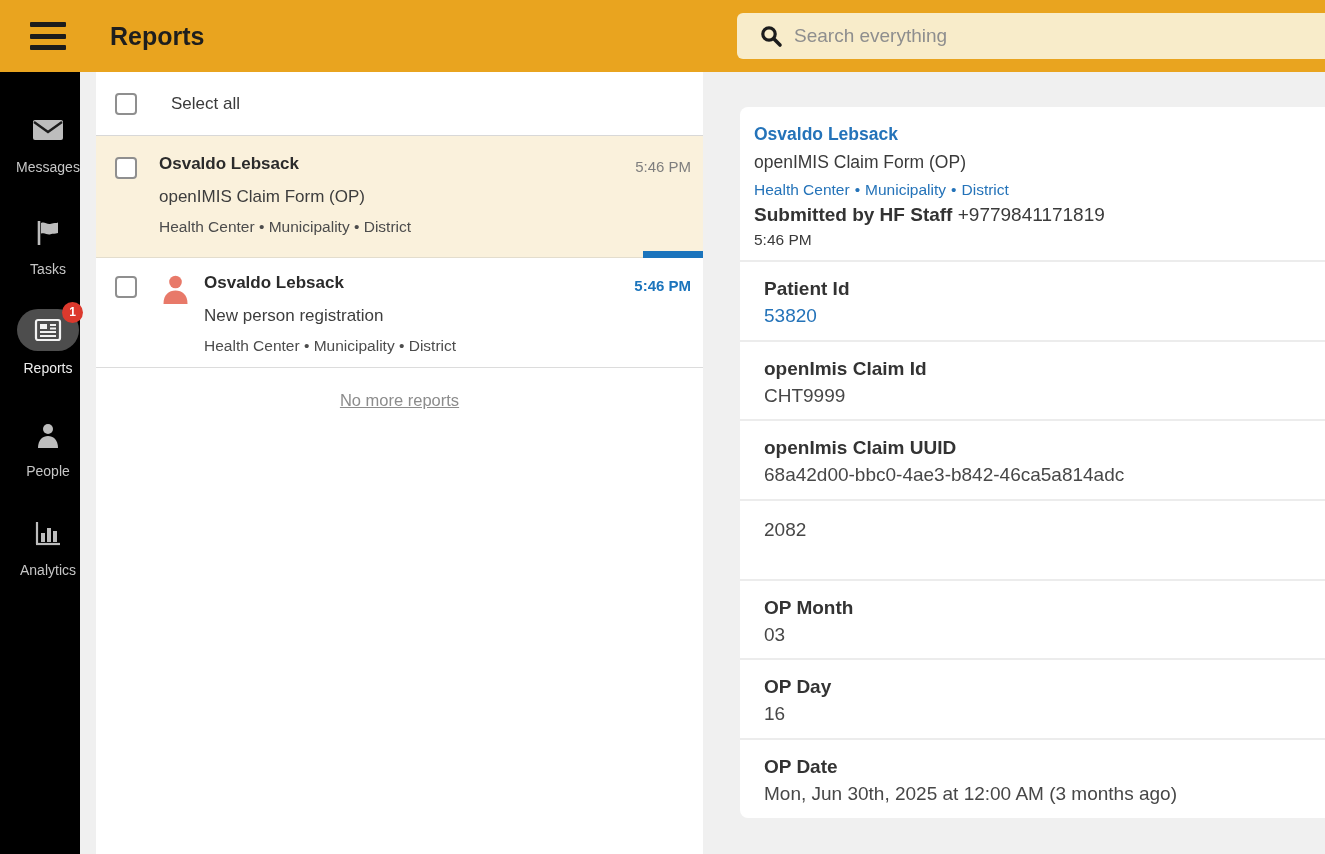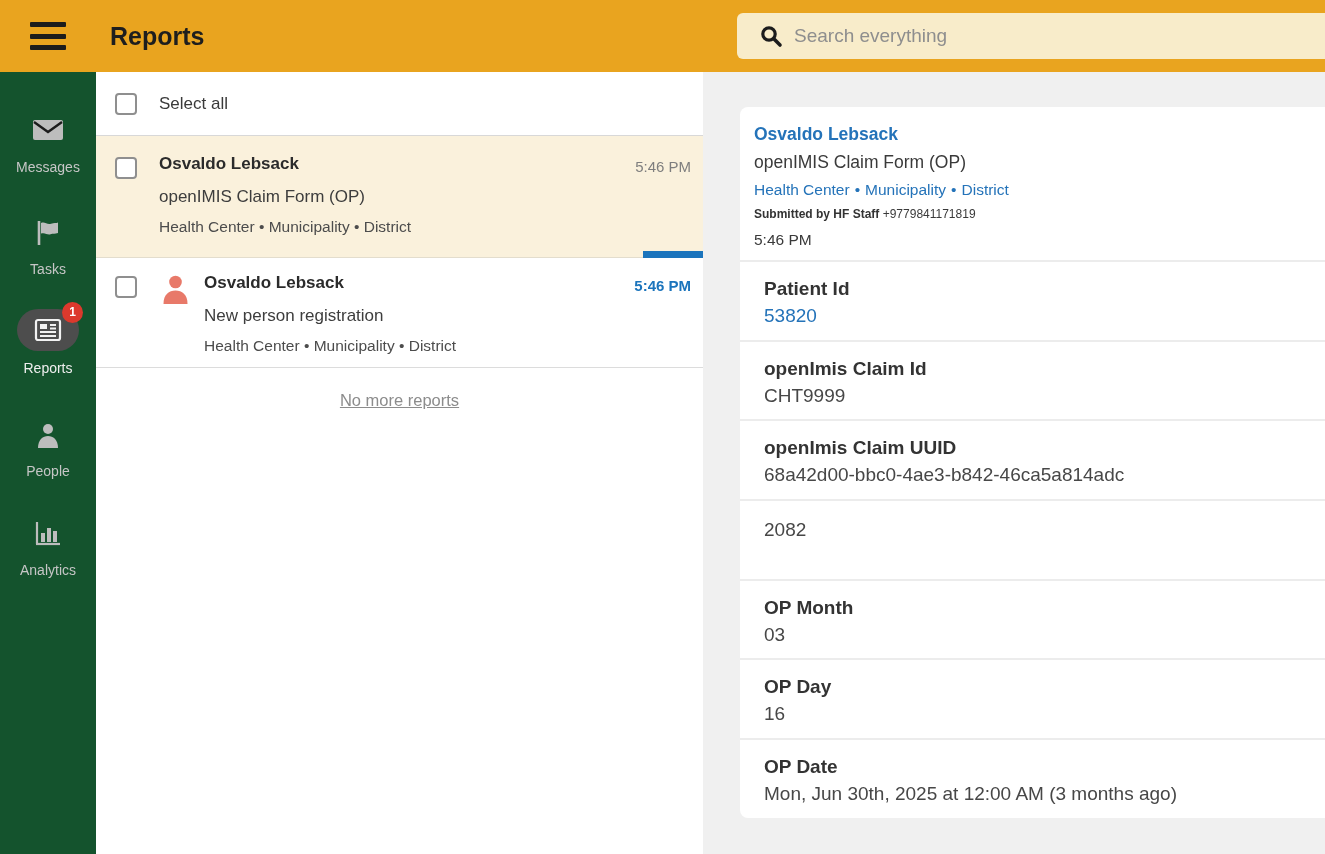--- a/index.html
+++ b/index.html
@@ -30,22 +30,22 @@
   }
   .search-icon { width:24px; height:24px; flex:none; margin-right:11px; }
   .search-input {
     flex:1; border:none; outline:none; background:transparent;
     font-family:inherit; font-size:19px; color:#444;
   }
   .search-input::placeholder { color:#8e8e8e; opacity:1; }
 
   
   .sidebar {
-    position:absolute; top:72px; left:0; width:96px; bottom:0;
-    background:#14532d; z-index:4;
+    position:absolute; top:72px; left:0; width:80px; bottom:0;
+    background:#000000; z-index:4;
   }
   .nav-item { position:absolute; left:0; width:96px; text-align:center; cursor:pointer; }
   .nav-item .icon-wrap { display:inline-block; height:28px; }
   .nav-item .nav-label { display:block; margin-top:9px; font-size:14px; color:#c6c6c6; }
   .nav-item.active .nav-label { color:#efefef; }
   .pill {
     position:relative; width:62px; height:42px; margin:0 auto;
     background:#4d4d4d; border-radius:21px;
     display:flex; align-items:center; justify-content:center;
   }
@@ -56,20 +56,21 @@
   }
 
   
   .list-panel {
     position:absolute; top:72px; left:96px; width:607px; bottom:0;
     background:#fff; z-index:3;
   }
   .select-all-row {
     height:64px; display:flex; align-items:center; padding-left:19px;
     border-bottom:1px solid #d8d8d8;
+    gap:12px;
   }
   .checkbox {
     width:22px; height:22px; border:2px solid #8f8f8f; border-radius:4px;
     background:#fff; flex:none; cursor:pointer;
   }
   .select-all-label { margin-left:22px; font-size:17px; color:#3a3a3a; }
 
   .report-item { position:relative; display:flex; padding:16px 12px 0 19px; cursor:pointer; }
   .report-item.selected { background:#faf1dc; height:122px; border-bottom:1px solid #e3ddcd; }
   .report-item.plain { height:110px; border-bottom:1px solid #dcdcdc; padding-top:13px; }
@@ -93,21 +94,21 @@
   .detail-card {
     position:absolute; left:37px; top:35px; right:-10px; bottom:36px;
     background:#fff; border-radius:8px; overflow:hidden;
   }
   .detail-header { height:153px; padding:15px 20px 0 14px; }
   .detail-name { font-size:17.5px; font-weight:bold; color:#2473b9; line-height:25px; cursor:pointer; }
   .detail-form { font-size:17.5px; color:#3a3a3a; line-height:25px; margin-top:3px; }
   .detail-locs { font-size:15.5px; line-height:21px; margin-top:4px; color:#2473b9; }
   .detail-locs .loc-link { cursor:pointer; }
   .detail-locs .dot { color:#2473b9; padding:0 5px; }
-  .detail-submitted { font-size:12px; color:#3a3a3a; line-height:21px; margin-top:4px; }
+  .detail-submitted { font-size:19px; color:#3a3a3a; line-height:21px; margin-top:4px; }
   .detail-submitted b { color:#333; }
   .detail-time { font-size:15.5px; color:#3a3a3a; line-height:21px; margin-top:4px; }
 
   .field-row { height:79.7px; border-top:2px solid #ececec; padding:14px 20px 0 24px; }
   .field-label { font-size:19px; font-weight:bold; color:#333; line-height:25px; }
   .field-value { font-size:19px; color:#474747; line-height:24px; margin-top:3px; }
   .field-value.link { color:#2473b9; cursor:pointer; }
 
   svg { display:block; }
 </style>

